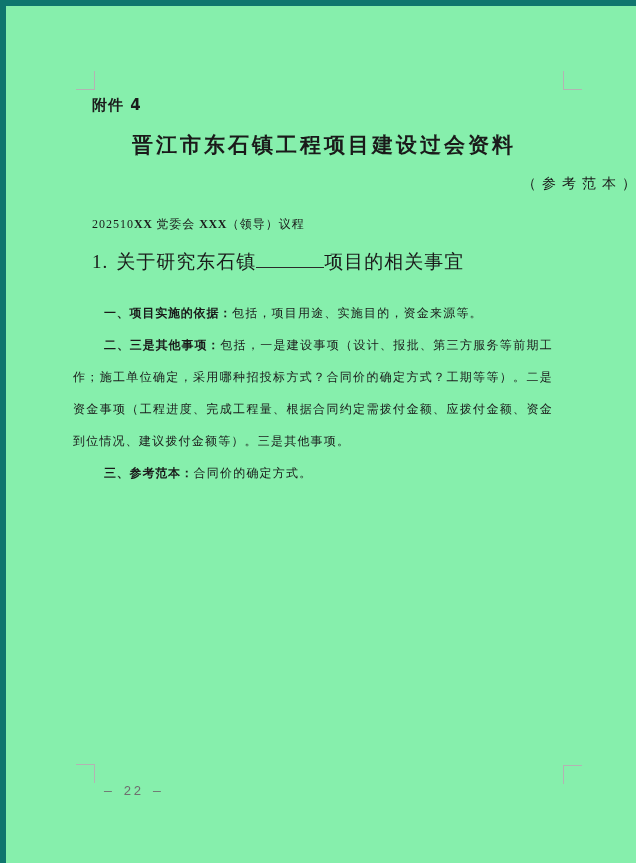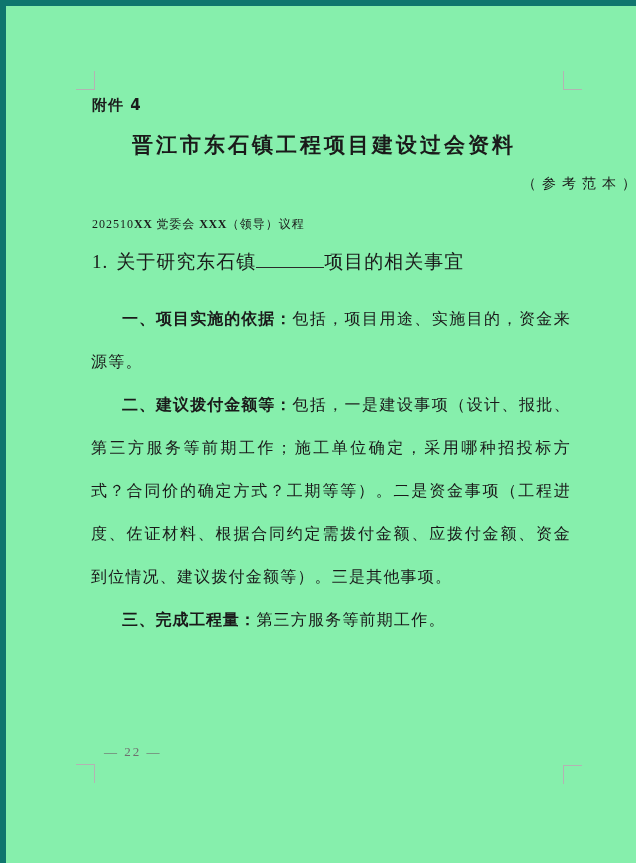--- a/index.html
+++ b/index.html
@@ -51,35 +51,35 @@
     font-size: 19px; letter-spacing: 1px;
   }
   .item-number { margin-right: 8px; }
   .blank-line {
     display: inline-block;
     width: 68px; height: 15px;
     border-bottom: 1px solid #2a2a2a;
     vertical-align: baseline;
   }
   .body-text {
-    position: absolute; left: 85px; top: 291px; width: 480px;
-    font-size: 16px; line-height: 43px;
+    position: absolute; left: 67px; top: 291px; width: 480px;
+    font-size: 12px; line-height: 32px;
     text-align: justify; text-justify: inter-character;
     letter-spacing: 1.2px;
   }
   .body-text p { margin: 0; text-indent: 31px; }
   .para-lead {
     font-family: "DejaVu Sans", "Liberation Sans", sans-serif;
     font-weight: bold;
     letter-spacing: 0.8px;
   }
   .page-number {
-    position: absolute; left: 98px; top: 738px;
+    position: absolute; left: 98px; top: 778px;
     font-size: 13px; color: #6f6f6f; letter-spacing: 2px;
-    font-family: Liberation Serif, serif;
+    font-family: Liberation Mono, monospace;
   }
 </style>
 </head>
 <body>
 
 <div class="page">
   <div class="mark mark-tl"></div>
   <div class="mark mark-tr"></div>
   <div class="mark mark-bl"></div>
   <div class="mark mark-br"></div>
@@ -89,18 +89,18 @@
   <div class="doc-title">晋江市东石镇工程项目建设过会资料</div>
 
   <div class="doc-subtitle">（参考范本）</div>
 
   <div class="agenda-line"><span>202510</span><b>XX</b><span> 党委会 </span><b>XXX</b><span>（领导）议程</span></div>
 
   <div class="item-line"><span class="item-number">1.</span><span>关于研究东石镇</span><span class="blank-line"></span><span>项目的相关事宜</span></div>
 
   <div class="body-text">
     <p><span class="para-lead">一、项目实施的依据：</span><span>包括，项目用途、实施目的，资金来源等。</span></p>
-    <p><span class="para-lead">二、建议拨付金额等：</span><span>包括，一是建设事项（设计、报批、第三方服务等前期工作；施工单位确定，采用哪种招投标方式？合同价的确定方式？工期等等）。二是资金事项（工程进度、佐证材料、根据合同约定需拨付金额、应拨付金额、资金到位情况、建议拨付金额等）。三是其他事项。</span></p>
-    <p><span class="para-lead">三、完成工程量：</span><span>第三方服务等前期工作。</span></p>
+    <p><span class="para-lead">二、三是其他事项：</span><span>包括，一是建设事项（设计、报批、第三方服务等前期工作；施工单位确定，采用哪种招投标方式？合同价的确定方式？工期等等）。二是资金事项（工程进度、完成工程量、根据合同约定需拨付金额、应拨付金额、资金到位情况、建议拨付金额等）。三是其他事项。</span></p>
+    <p><span class="para-lead">三、参考范本：</span><span>合同价的确定方式。</span></p>
   </div>
 
   <div class="page-number">— 22 —</div>
 </div>
 
 </body></html>

